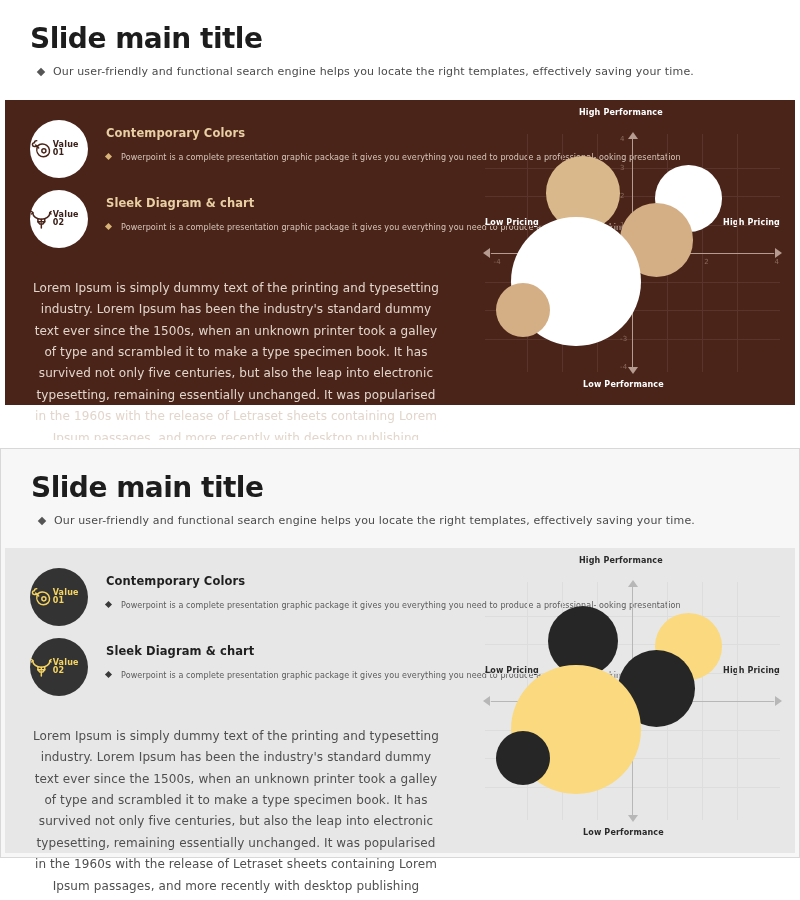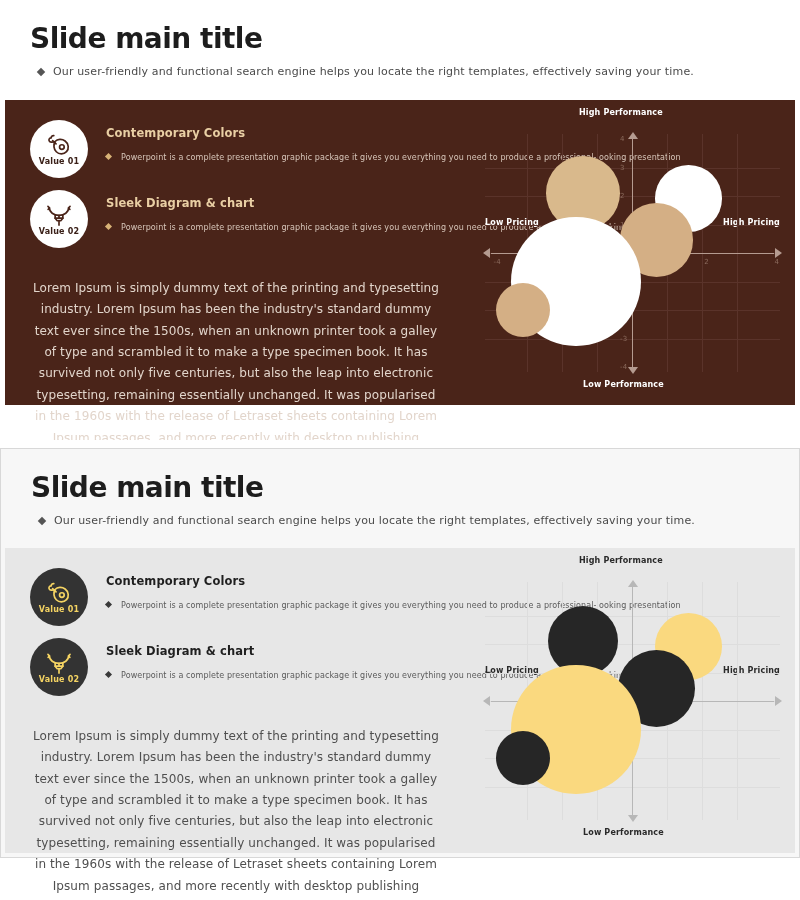--- a/index.html
+++ b/index.html
@@ -65,21 +65,21 @@
     align-items: flex-start;
   }
   .feat-1a { left: 25px; top: 20px; }
   .feat-1b { left: 25px; top: 90px; }
 
   .badge {
     width: 58px; height: 58px;
     border-radius: 50%;
     flex: 0 0 auto;
     display: flex;
-    flex-direction: column;
+    flex-direction: row;
     align-items: center;
     justify-content: center;
     position: relative;
   }
   .badge-light { background: #ffffff; }
   .badge-dark  { background: #333333; }
   .badge-ico { width: 26px; height: 24px; display:block; margin-bottom: 1px; }
   .badge-label {
     font-size: 8px;
     font-weight: bold;

